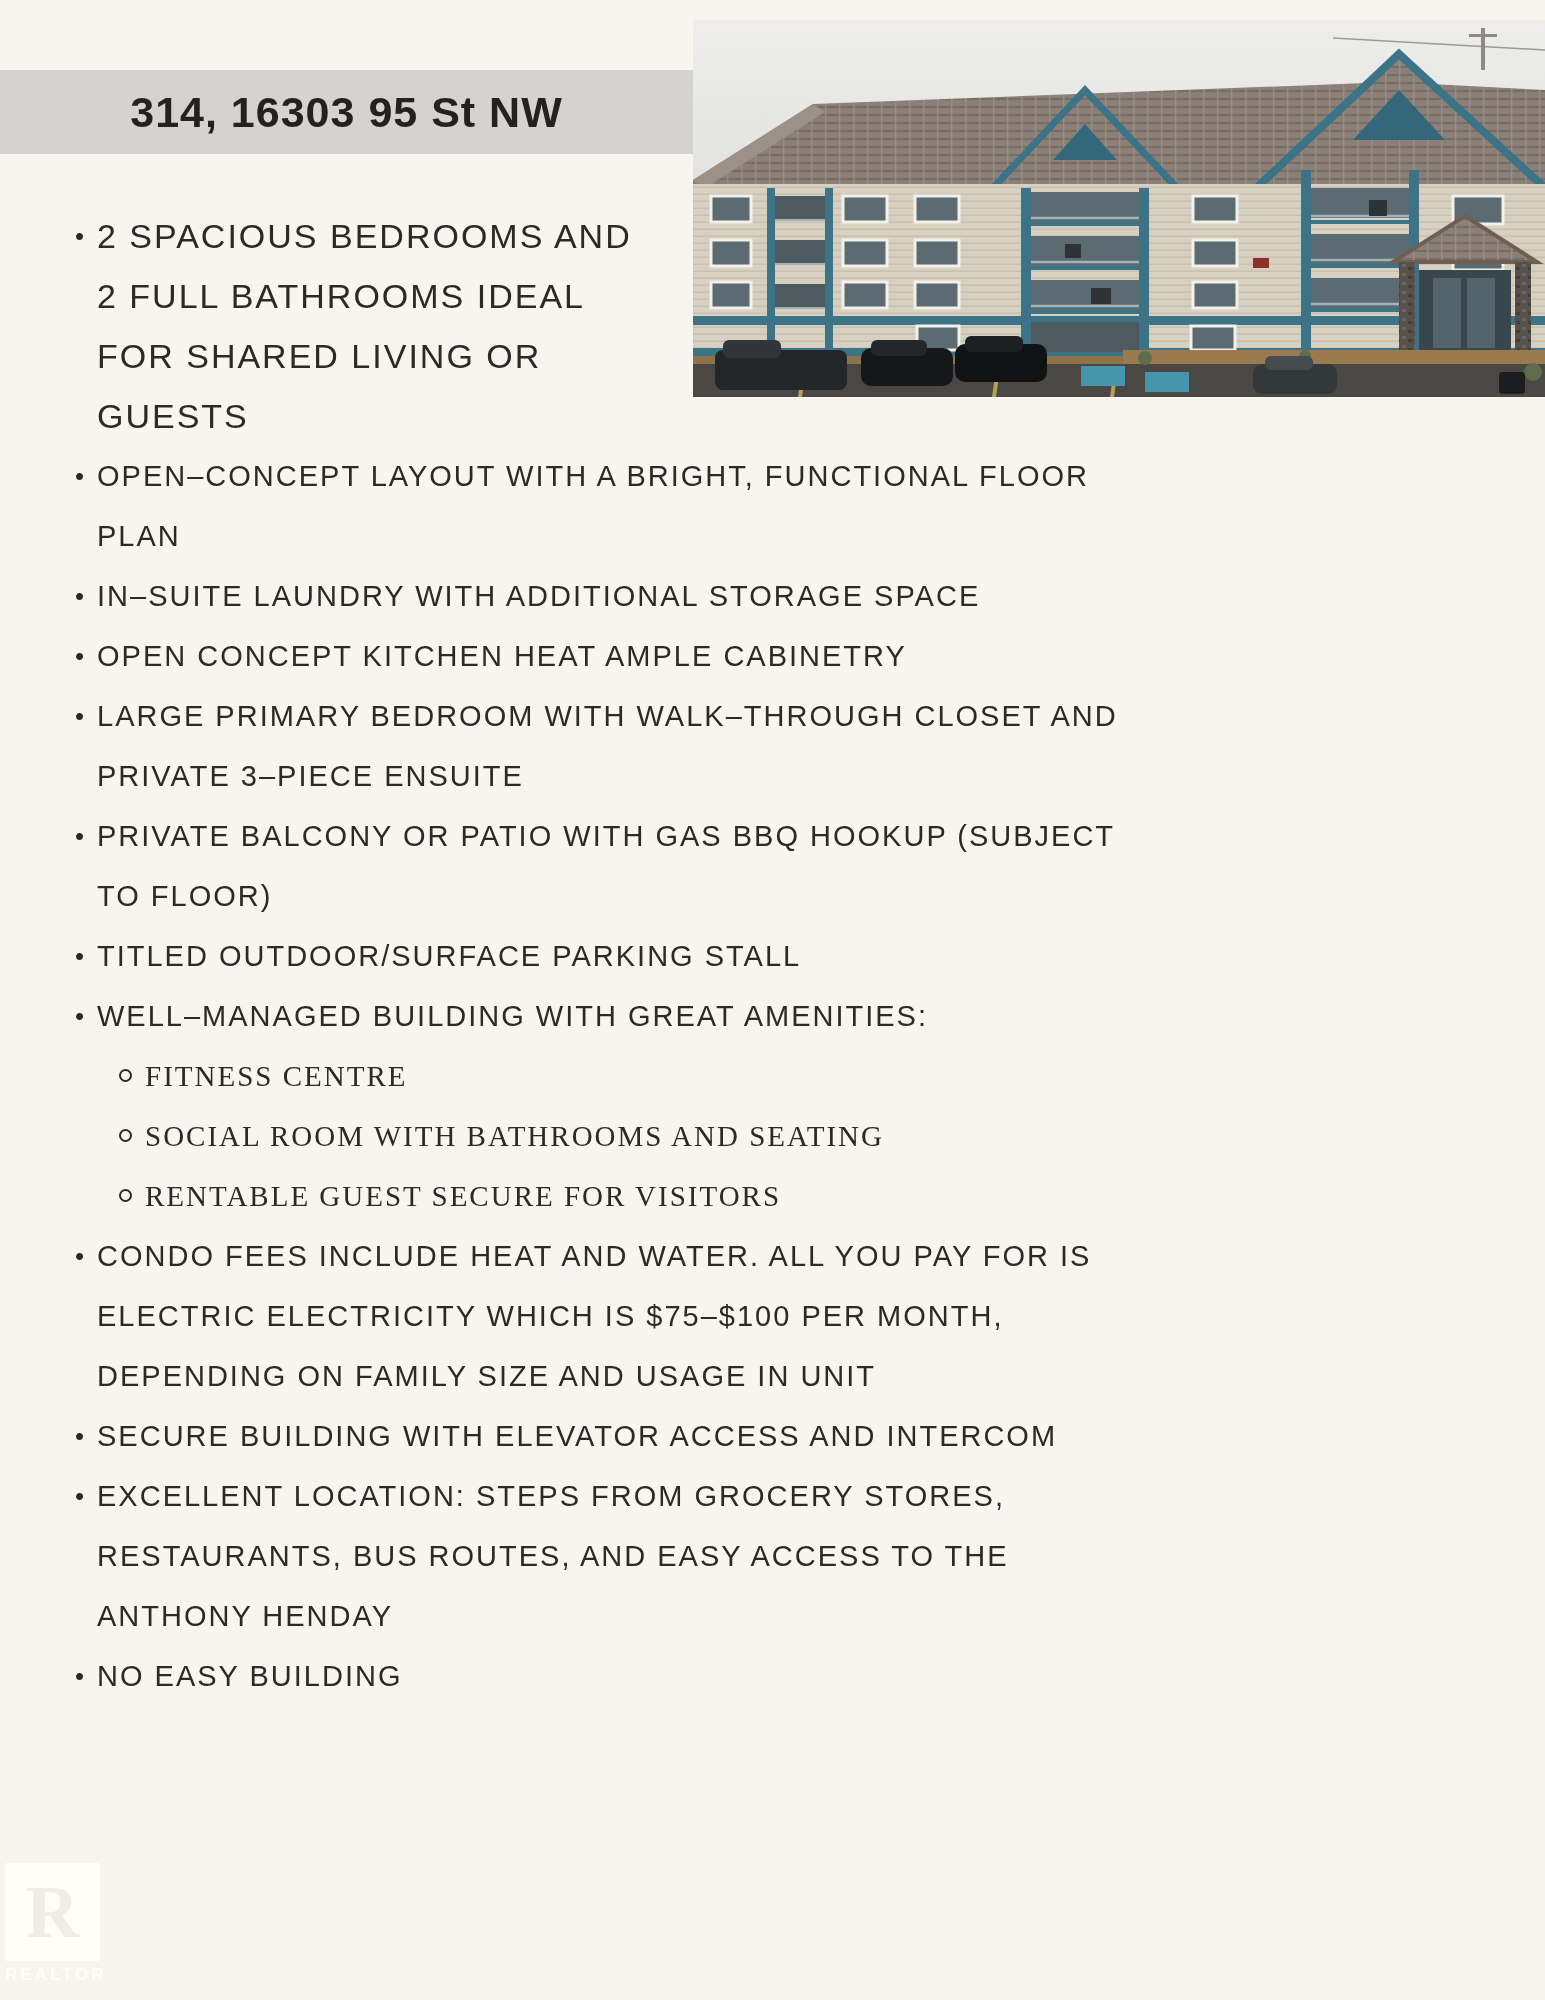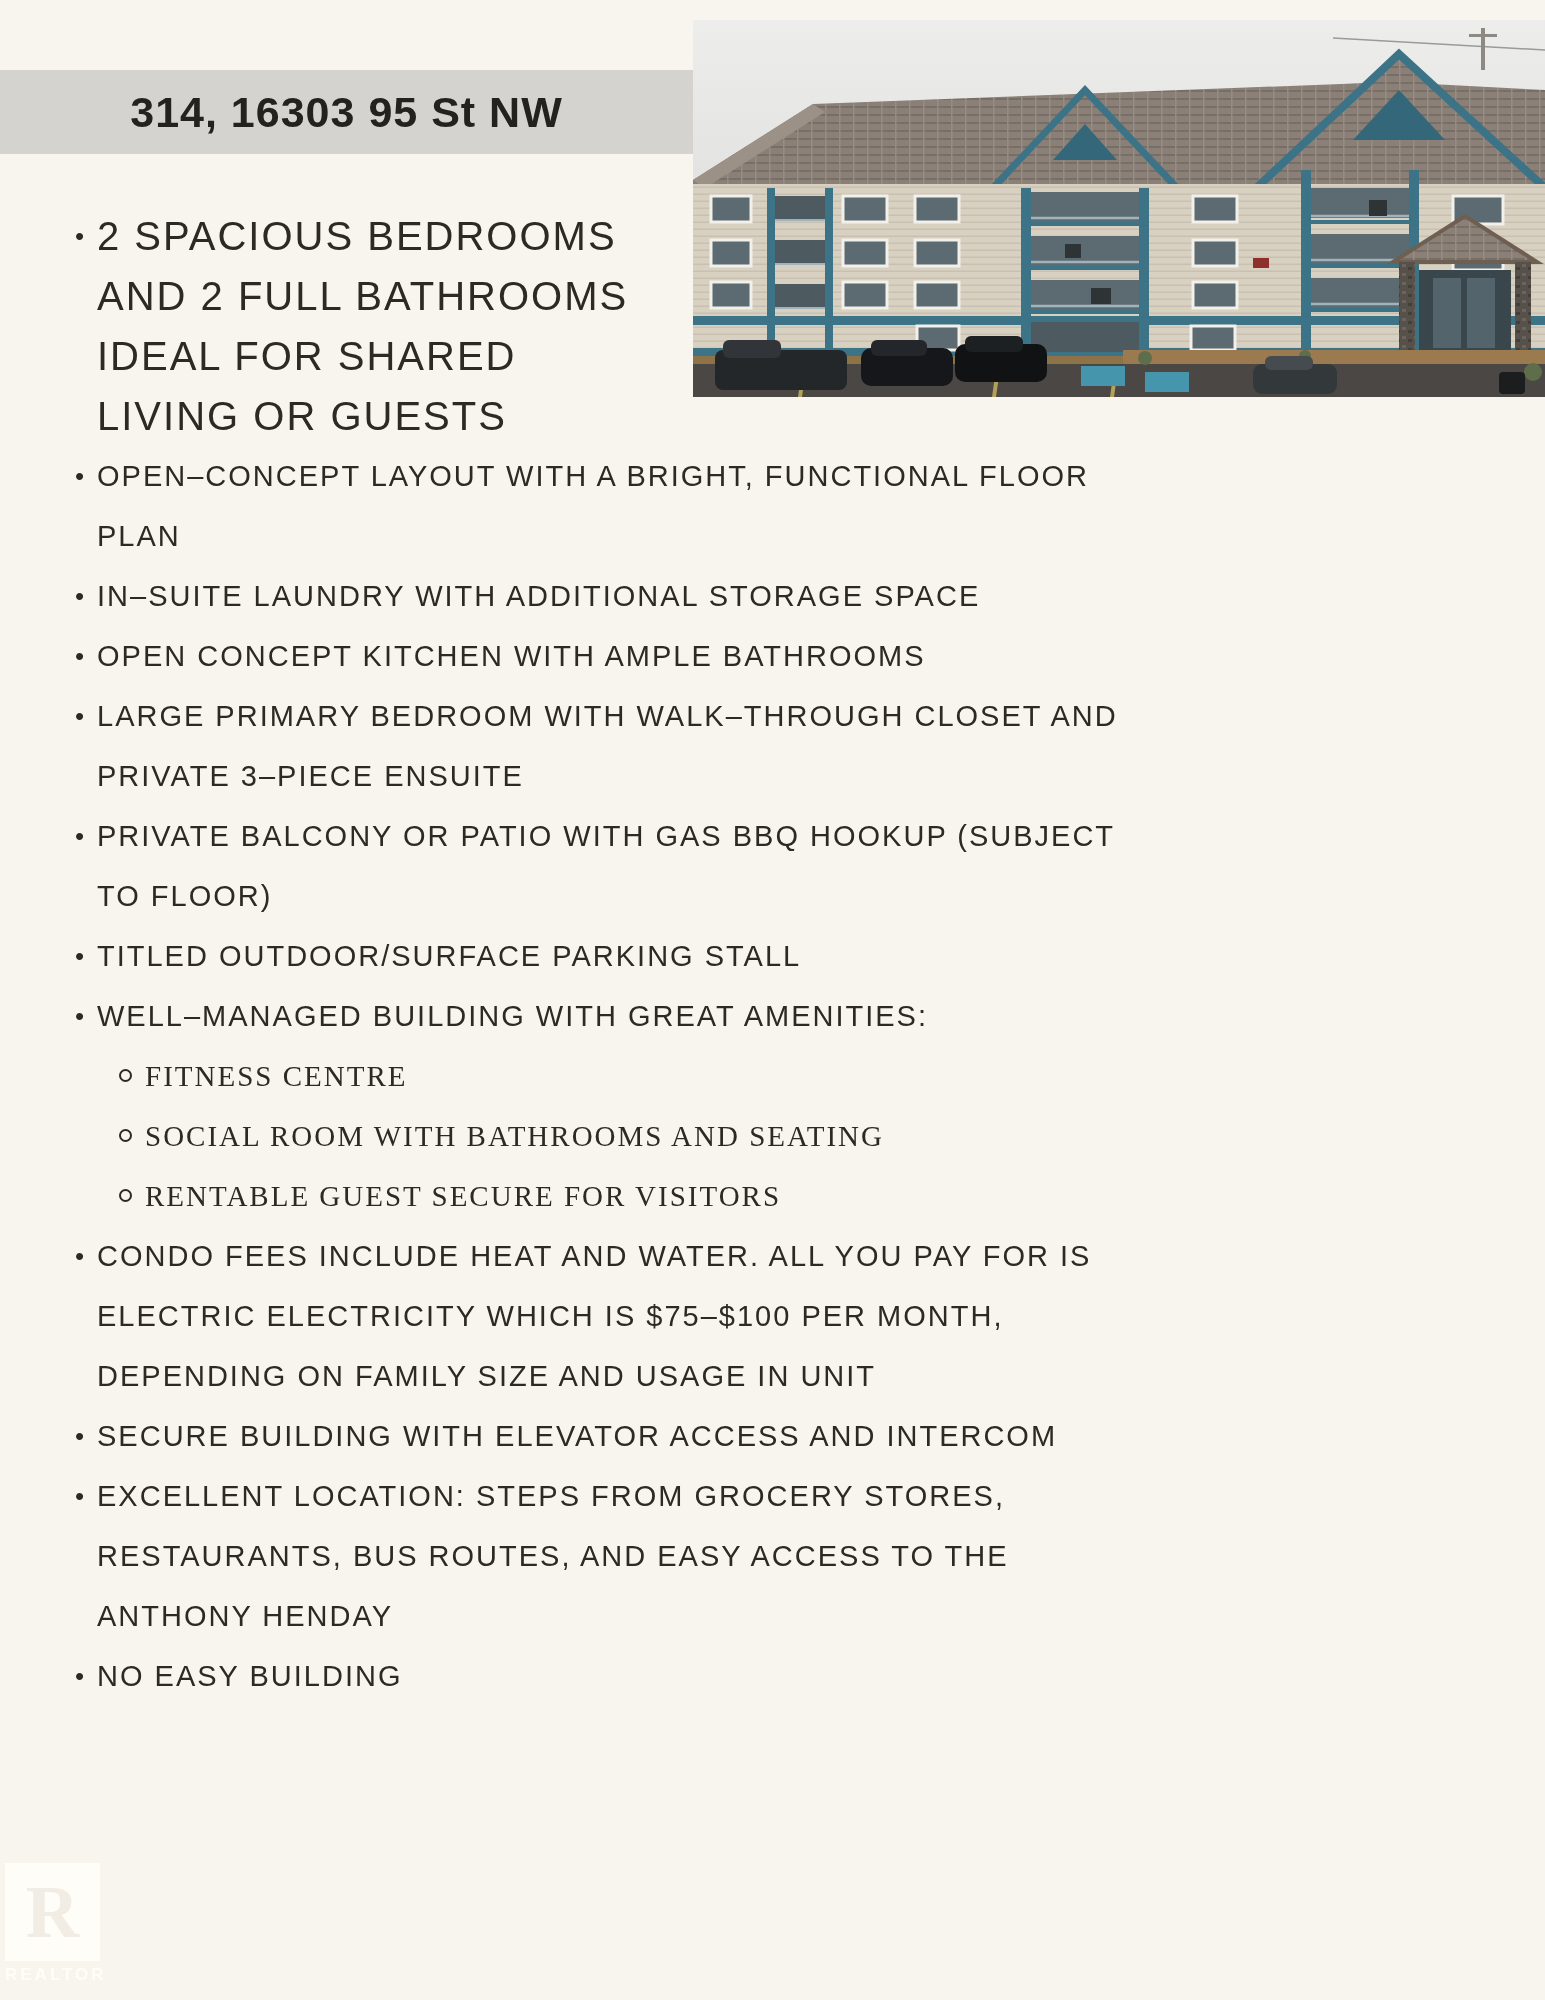--- a/index.html
+++ b/index.html
@@ -23,21 +23,21 @@
   }
   ul.feature-list{
     position:absolute; left:75px; top:206px; width:1077px;
     margin:0; padding:0; list-style:none;
     font-size:29px; letter-spacing:2px; line-height:60px; word-spacing:0;
   }
   li.feature{ position:relative; padding-left:22px; }
   li.feature::before{
     content:"\2022"; position:absolute; left:0; top:0; font-size:26px;
   }
-  li.feature.lead{ font-size:40px; max-width:537px; }
+  li.feature.lead{ font-size:34px; max-width:537px; }
   ul.amenities{ margin:0; padding:0 0 0 20px; list-style:none; font-size:29px;font-family:Liberation Serif, serif; }
   li.amenity{ position:relative; padding-left:28px; }
   li.amenity::before{
     content:""; position:absolute; left:2px; top:23px;
     width:9px; height:9px; border:2px solid #2c2a25; border-radius:50%;
   }
   .watermark{
     position:absolute; left:5px; top:1863px; width:150px; height:130px;
   }
   .watermark .rbox{
@@ -214,21 +214,21 @@
       <rect x="560" y="344" width="84" height="30" rx="9" fill="#33383b"></rect>
       <rect x="572" y="336" width="48" height="14" rx="6" fill="#454b4f"></rect>
       <rect x="806" y="352" width="26" height="22" rx="4" fill="#1b1d1f"></rect>
     </g>
   </svg>
 
   <ul class="feature-list">
     <li class="feature lead"><span>2 SPACIOUS BEDROOMS AND 2 FULL BATHROOMS IDEAL FOR SHARED LIVING OR GUESTS</span></li>
     <li class="feature"><span>OPEN–CONCEPT LAYOUT WITH A BRIGHT, FUNCTIONAL FLOOR PLAN</span></li>
     <li class="feature"><span>IN–SUITE LAUNDRY WITH ADDITIONAL STORAGE SPACE</span></li>
-    <li class="feature"><span>OPEN CONCEPT KITCHEN WITH AMPLE BATHROOMS</span></li>
+    <li class="feature"><span>OPEN CONCEPT KITCHEN HEAT AMPLE CABINETRY</span></li>
     <li class="feature"><span>LARGE PRIMARY BEDROOM WITH WALK–THROUGH CLOSET AND PRIVATE 3–PIECE ENSUITE</span></li>
     <li class="feature"><span>PRIVATE BALCONY OR PATIO WITH GAS BBQ HOOKUP (SUBJECT TO FLOOR)</span></li>
     <li class="feature"><span>TITLED OUTDOOR/SURFACE PARKING STALL</span></li>
     <li class="feature">
       <span>WELL–MANAGED BUILDING WITH GREAT AMENITIES:</span>
       <ul class="amenities">
         <li class="amenity"><span>FITNESS CENTRE</span></li>
         <li class="amenity"><span>SOCIAL ROOM WITH BATHROOMS AND SEATING</span></li>
         <li class="amenity"><span>RENTABLE GUEST SECURE FOR VISITORS</span></li>
       </ul>

